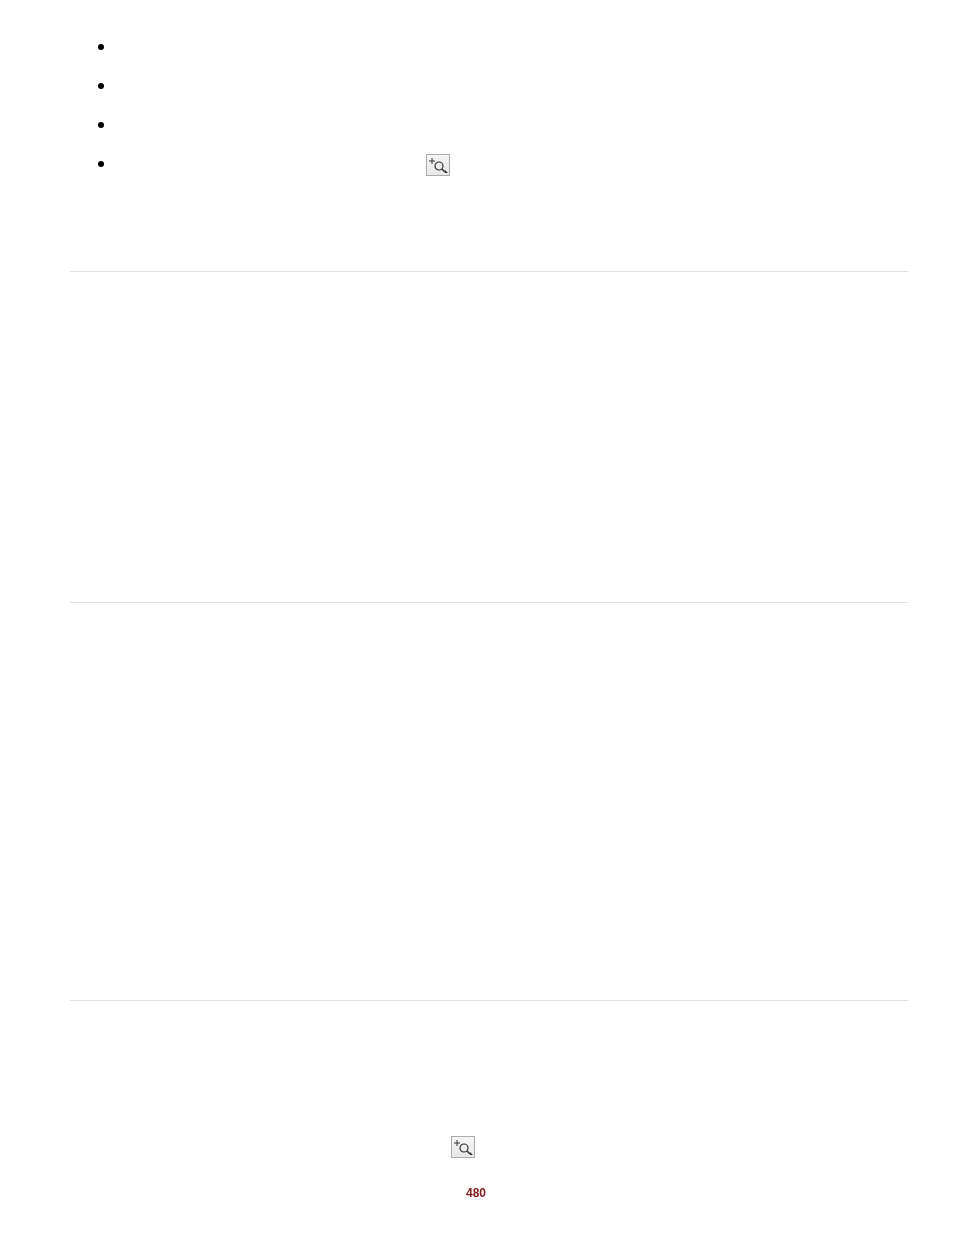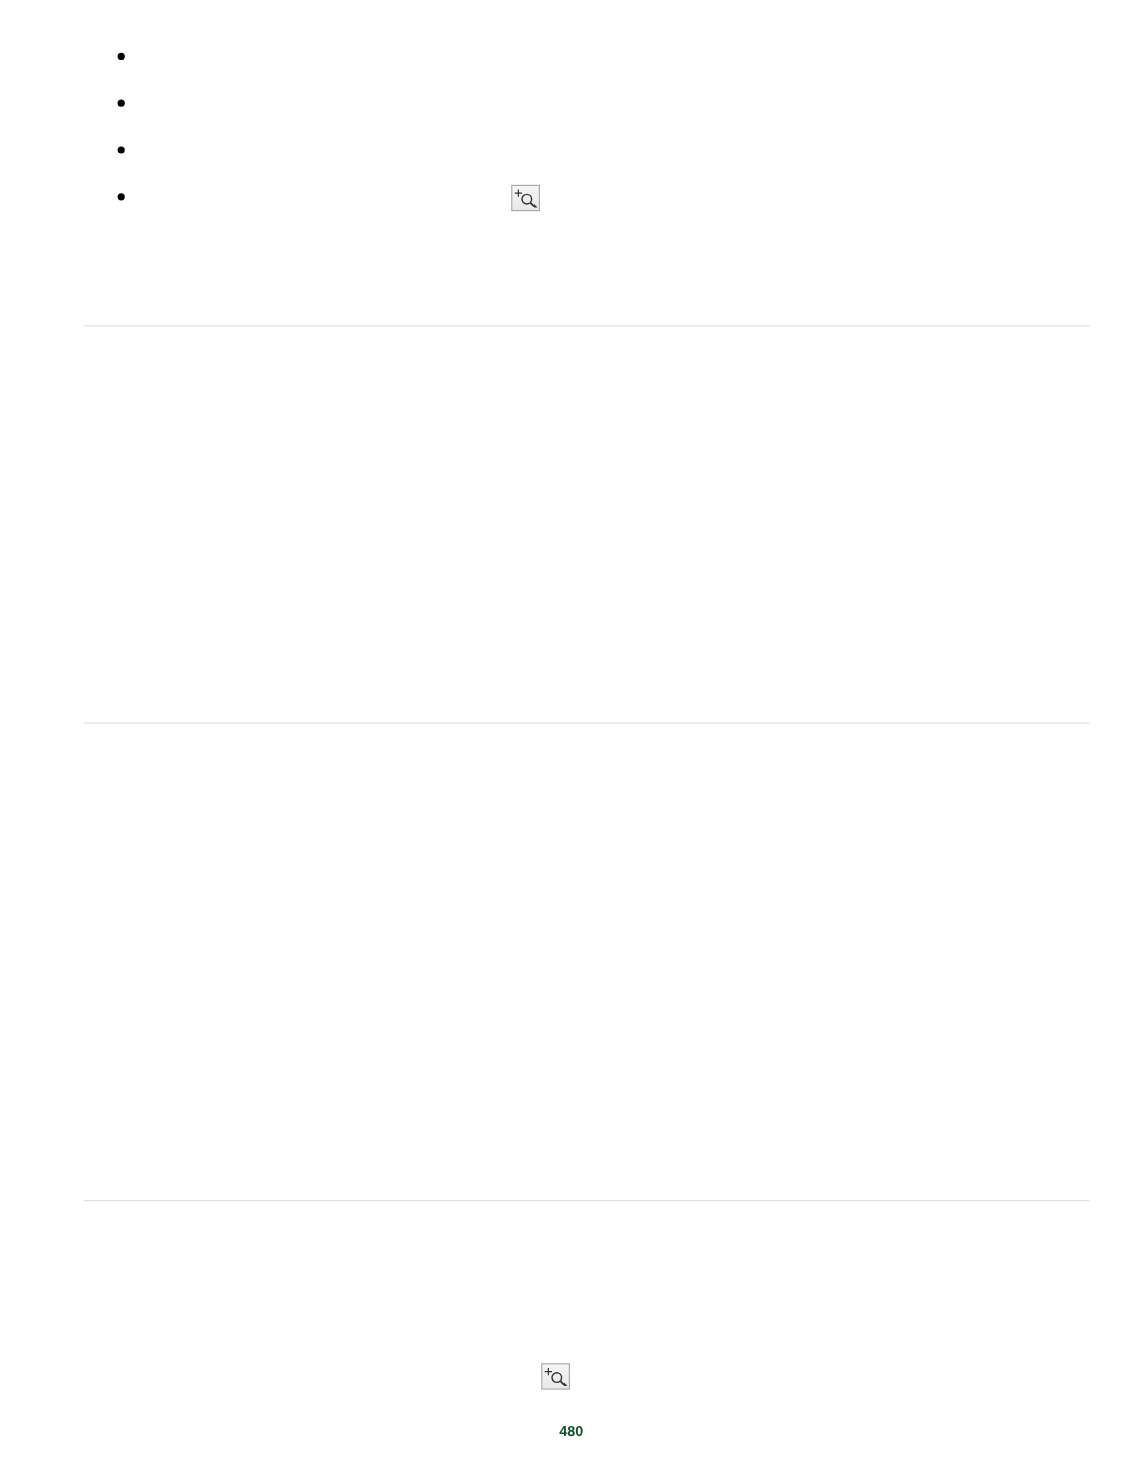--- a/index.html
+++ b/index.html
@@ -77,21 +77,21 @@
       width: 838px;
       height: 1px;
       background: #e0e0e0;
     }
     .page-number {
       position: absolute;
       left: 466px;
       top: 1186px;
       font-size: 12px;
       font-weight: bold;
-      color: #14532d;
+      color: #7f1d1d;
     }
   </style>
 </head>
 <body>
 
 <ul class="bullet-list">
   <li></li>
   <li></li>
   <li></li>
   <li></li>

